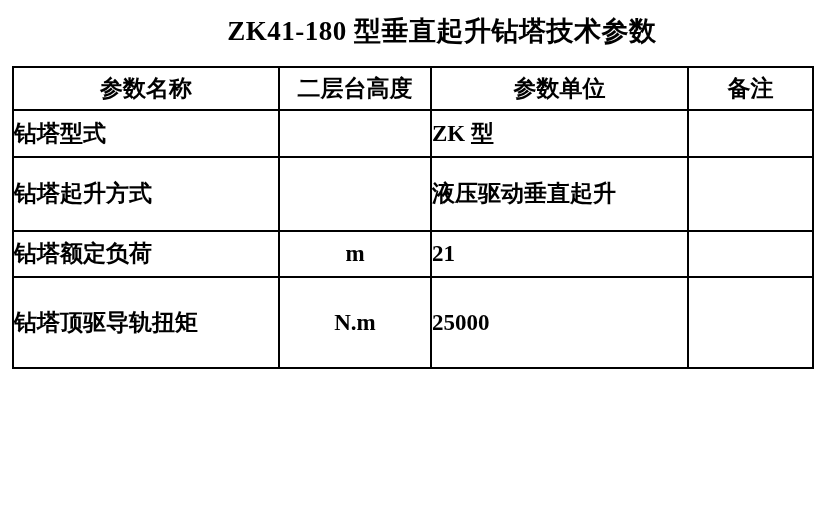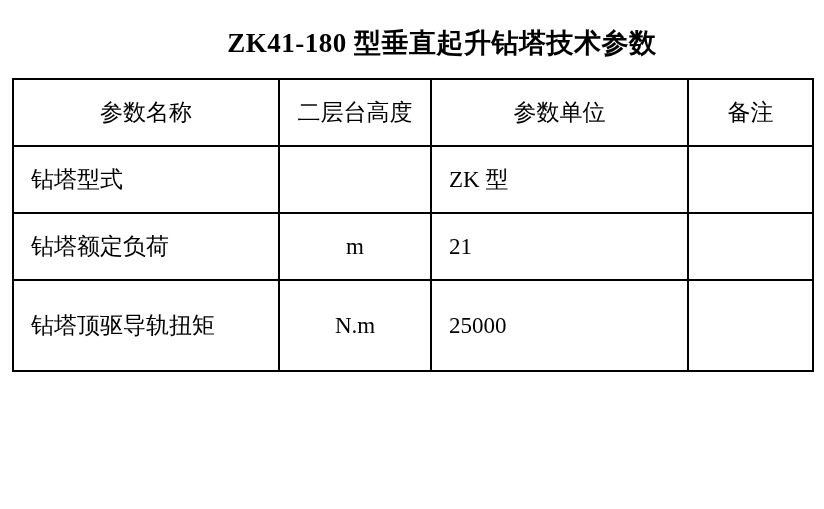--- a/index.html
+++ b/index.html
@@ -10,21 +10,20 @@
     background: #ffffff;
     overflow: hidden;
     font-family: "Liberation Serif", "DejaVu Serif", serif;
     color: #000000;
   }
   .page {
     position: relative;
     width: 824px;
     height: 485px;
     background: #ffffff;
-    margin-top: 12px;
   }
   .doc-title {
     position: absolute;
     top: 13px;
     left: 12px;
     width: 800px;
     text-align: center;
     transform: translateX(30px);
     font-size: 27px;
     font-weight: bold;
@@ -39,24 +38,24 @@
     border-collapse: collapse;
     table-layout: fixed;
   }
   table.params col.c1 { width: 266px; }
   table.params col.c2 { width: 152px; }
   table.params col.c3 { width: 257px; }
   table.params col.c4 { width: 125px; }
   table.params th, table.params td {
     border: 2px solid #000000;
     font-size: 23px;
-    font-weight: normal;
+    font-weight: bold;
     line-height: 1.35;
     vertical-align: middle;
-    padding: 17px;
+    padding: 0;
     box-sizing: border-box;
     overflow: hidden;
   }
   table.params thead tr { height: 43px; }
   table.params th { text-align: center; }
   td.cell-name {
     text-align: left;
     padding-left: 9px;
     white-space: pre-line;
   }
@@ -95,20 +94,26 @@
         <th>备注</th>
       </tr>
     </thead>
     <tbody>
       <tr class="r1">
         <td class="cell-name">钻塔型式</td>
         <td class="cell-unit"></td>
         <td class="cell-value">ZK 型</td>
         <td class="cell-note"></td>
       </tr>
+      <tr class="r2">
+        <td class="cell-name">钻塔起升方式</td>
+        <td class="cell-unit"></td>
+        <td class="cell-value">液压驱动垂直起升</td>
+        <td class="cell-note"></td>
+      </tr>
       <tr class="r4">
         <td class="cell-name">钻塔额定负荷</td>
         <td class="cell-unit">m</td>
         <td class="cell-value">21</td>
         <td class="cell-note"></td>
       </tr>
       <tr class="r6">
         <td class="cell-name">钻塔顶驱导轨扭矩</td>
         <td class="cell-unit">N.m</td>
         <td class="cell-value">25000</td>

